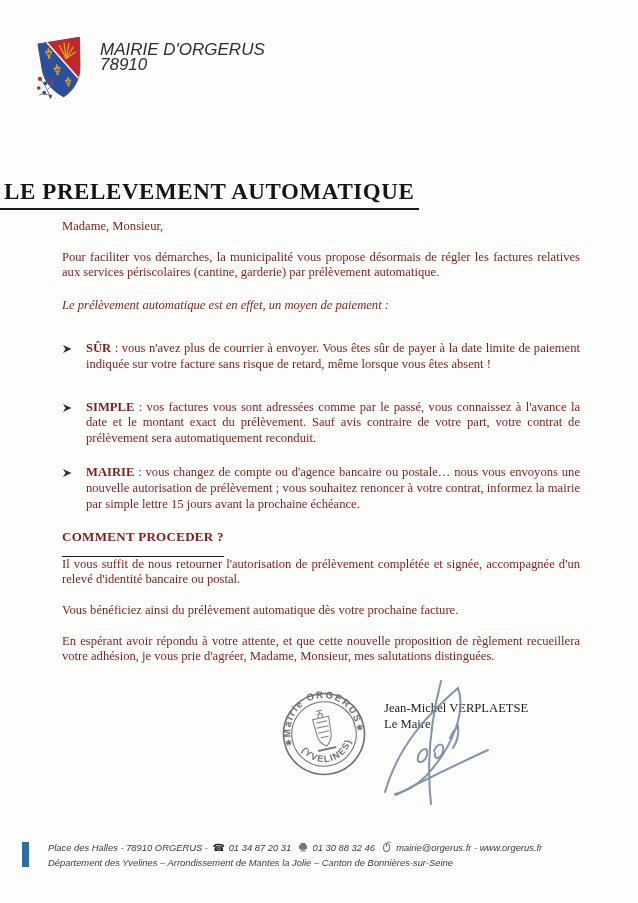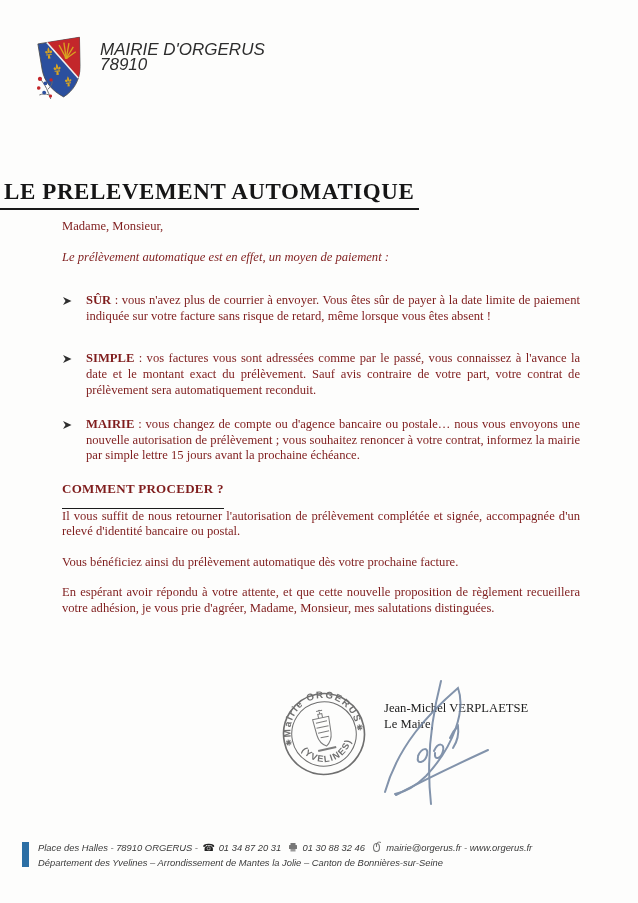--- a/index.html
+++ b/index.html
@@ -48,21 +48,21 @@
   
   .stamp{position:absolute;left:281px;top:691px;width:86px;height:86px;}
   .sig-text{
     position:absolute;left:384px;top:700px;
     font-size:12.6px;line-height:16px;color:#212121;
   }
   .sig-scribble{position:absolute;left:368px;top:676px;width:132px;height:136px;pointer-events:none;}
   
   .footer-bar{position:absolute;left:22px;top:842px;width:7px;height:25px;}
   .footer-text{
-    position:absolute;left:38px;top:841px;width:580px;
+    position:absolute;left:48px;top:841px;width:580px;
     font-family:"Liberation Sans", sans-serif;font-style:italic;
     font-size:9.4px;line-height:13.5px;color:#3a3a3a;
   }
   .footer-line{white-space:nowrap;}
   .f-icon{display:inline-block;vertical-align:-1px;margin:0 2px 0 4px;}
   .phone-glyph{font-style:normal;font-size:10px;color:#222;margin:0 1px 0 2px;}
 </style>
 </head>
 <body>
 
@@ -107,20 +107,21 @@
       <div>78910</div>
     </div>
   </div>
 
   <div class="title-wrap">
     <span class="title">LE PRELEVEMENT AUTOMATIQUE</span>
   </div>
 
   <div class="body">
     <p class="salutation">Madame, Monsieur,</p>
+    <p class="p-intro">Pour faciliter vos démarches, la municipalité vous propose désormais de régler les factures relatives aux services périscolaires (cantine, garderie) par prélèvement automatique.</p>
     <p class="p-leadin">Le prélèvement automatique est en effet, un moyen de paiement :</p>
 
     <div class="bullet b1">
       <span class="marker">
         <svg width="11" height="10" viewBox="0 0 11 10">
             <path d="M1 1 L9.5 5 L1 9 L3.5 5 Z" fill="#2e2e2e"></path>
           </svg>
       </span>
       <span class="content"><span class="b-label">SÛR</span><span> : vous n'avez plus de courrier à envoyer. Vous êtes sûr de payer à la date limite de paiement indiquée sur votre facture sans risque de retard, même lorsque vous êtes absent !</span></span>
     </div>

